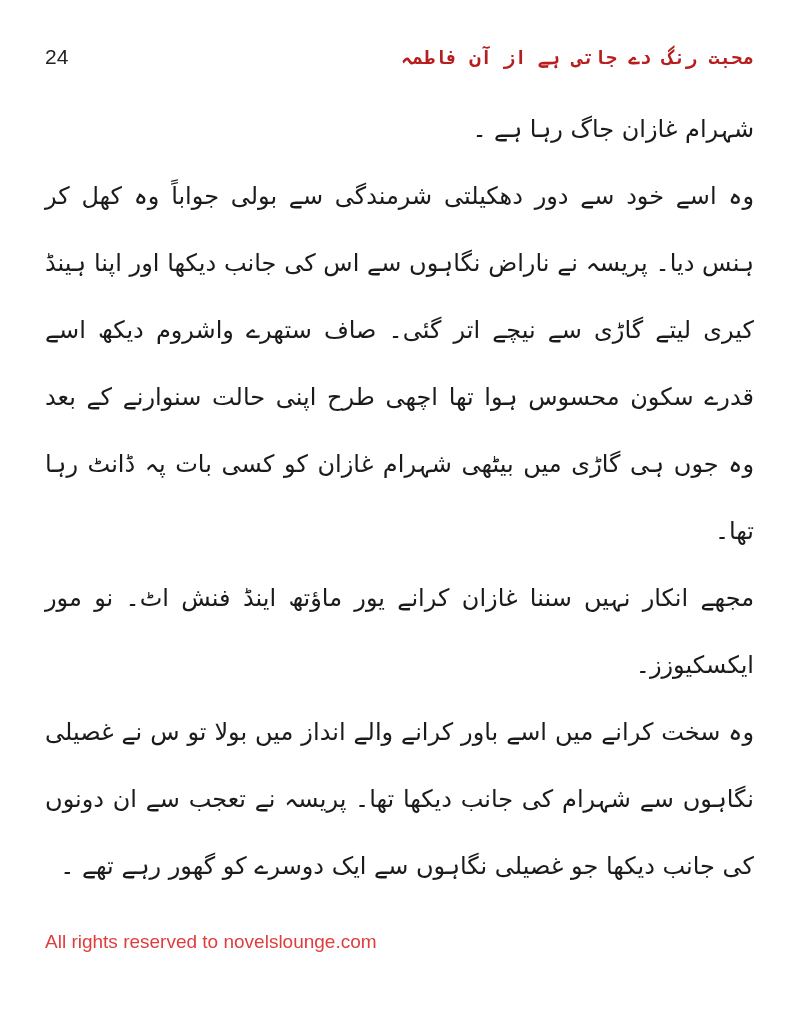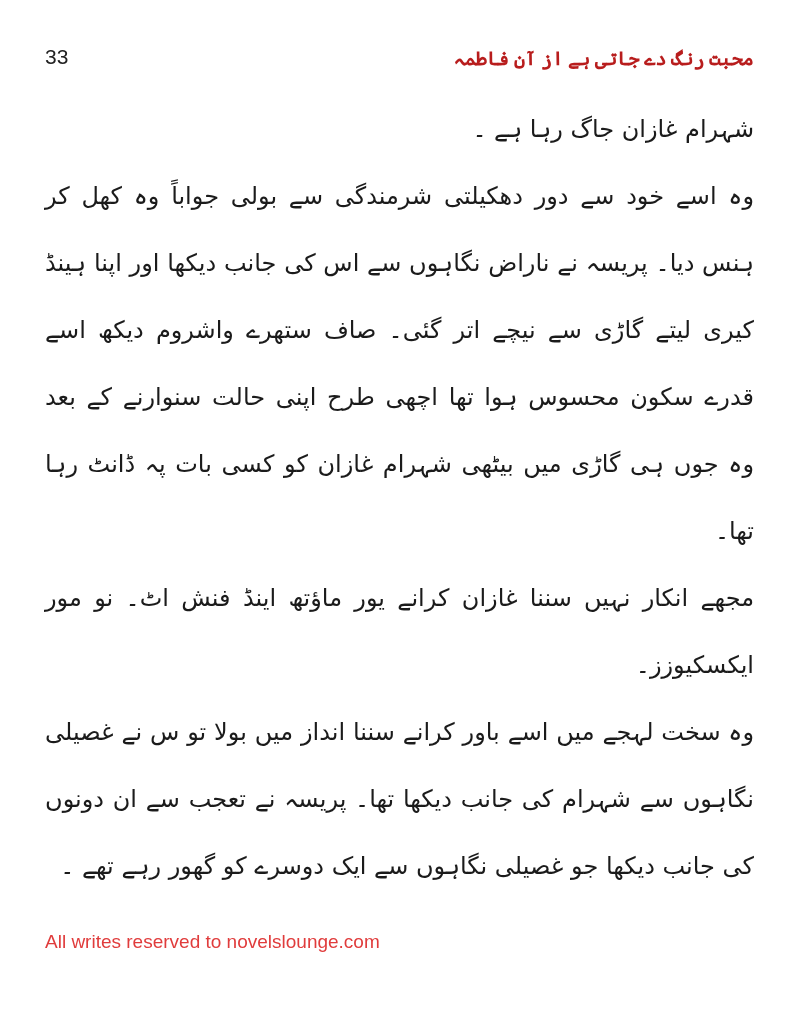--- a/index.html
+++ b/index.html
@@ -27,21 +27,21 @@
     align-items:flex-start;
   }
   .page-number{
     font-family:"Liberation Sans", sans-serif;
     font-size:21px;
     color:#222222;
     line-height:1.2;
   }
   .book-title{
     direction:rtl;
-    font-family:Liberation Serif, serif;
+    font-family:Liberation Mono, monospace;
     font-size:19px;
     font-weight:bold;
     color:var(--header-red);
     line-height:1.6;
     text-align:right;
   }
   .body-text{
     position:absolute;
     top:96px;
     right:38px;
@@ -67,28 +67,28 @@
     line-height:31px;
     color:var(--footer-red);
   }
 </style>
 </head>
 <body>
 
 <div class="page">
 
   <div class="top-row">
-    <span class="page-number">33</span>
+    <span class="page-number">24</span>
     <span class="book-title" lang="ur" dir="rtl">محبت رنگ دے جاتی ہے از آن فاطمہ</span>
   </div>
 
   <div class="body-text" lang="ur" dir="rtl">
     <p>شہرام غازان جاگ رہا ہے ۔</p>
     <p>وہ اسے خود سے دور دھکیلتی شرمندگی سے بولی جواباً وہ کھل کر ہنس دیا۔ پریسہ نے ناراض نگاہوں سے اس کی جانب دیکھا اور اپنا ہینڈ کیری لیتے گاڑی سے نیچے اتر گئی۔ صاف ستھرے واشروم دیکھ اسے قدرے سکون محسوس ہوا تھا اچھی طرح اپنی حالت سنوارنے کے بعد وہ جوں ہی گاڑی میں بیٹھی شہرام غازان کو کسی بات پہ ڈانٹ رہا تھا۔</p>
     <p>مجھے انکار نہیں سننا غازان کرانے یور ماؤتھ اینڈ فنش اٹ۔ نو مور ایکسکیوزز۔</p>
-    <p>وہ سخت لہجے میں اسے باور کرانے سننا انداز میں بولا تو س نے غصیلی نگاہوں سے شہرام کی جانب دیکھا تھا۔ پریسہ نے تعجب سے ان دونوں کی جانب دیکھا جو غصیلی نگاہوں سے ایک دوسرے کو گھور رہے تھے ۔</p>
+    <p>وہ سخت کرانے میں اسے باور کرانے والے انداز میں بولا تو س نے غصیلی نگاہوں سے شہرام کی جانب دیکھا تھا۔ پریسہ نے تعجب سے ان دونوں کی جانب دیکھا جو غصیلی نگاہوں سے ایک دوسرے کو گھور رہے تھے ۔</p>
   </div>
 
   <div class="footer">
-    <div>All writes reserved to novelslounge.com</div>
+    <div>All rights reserved to novelslounge.com</div>
   </div>
 
 </div>
 
 </body></html>

